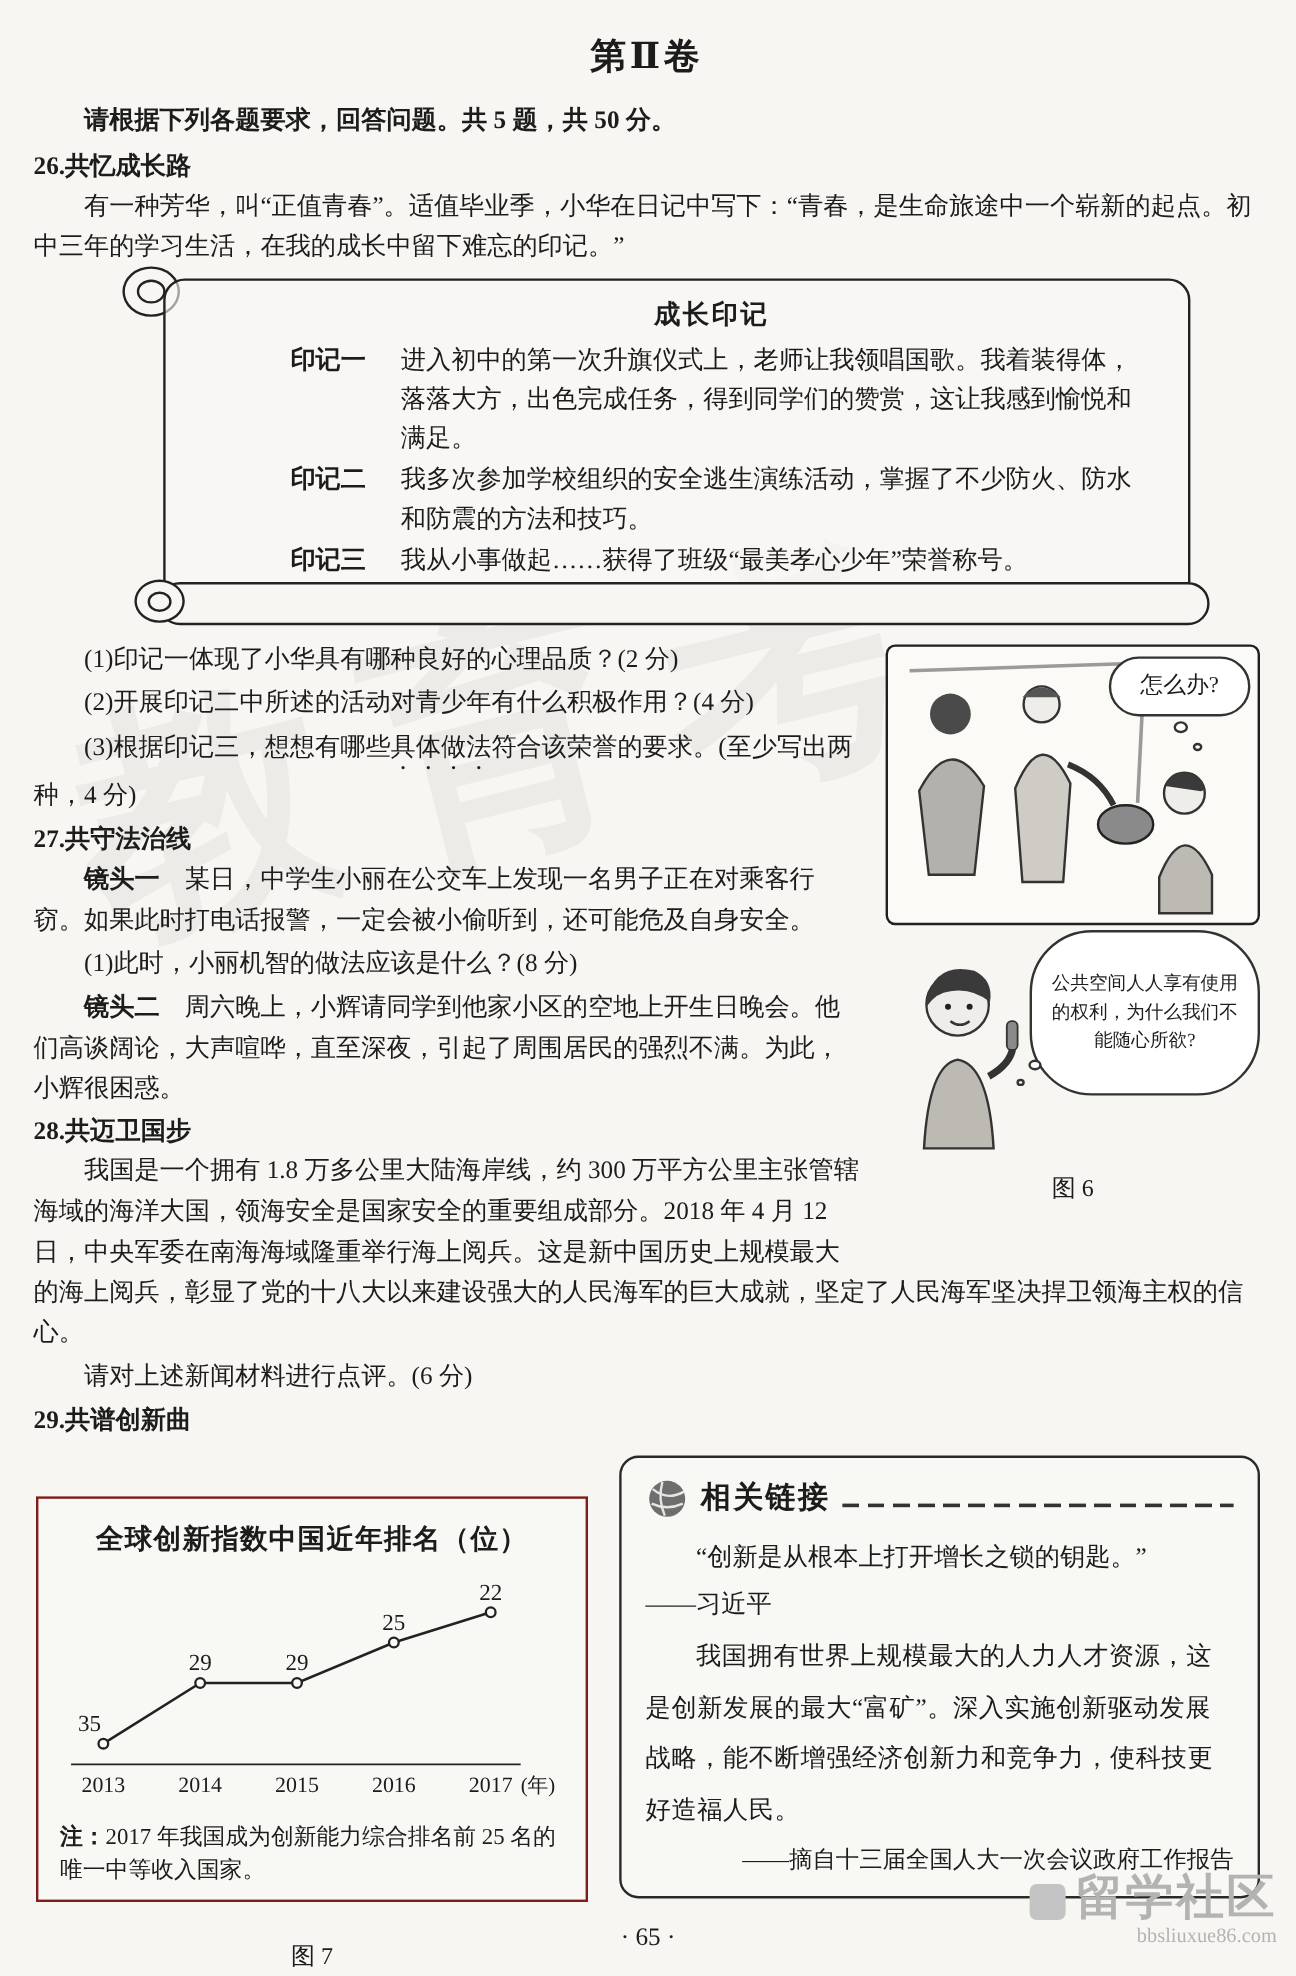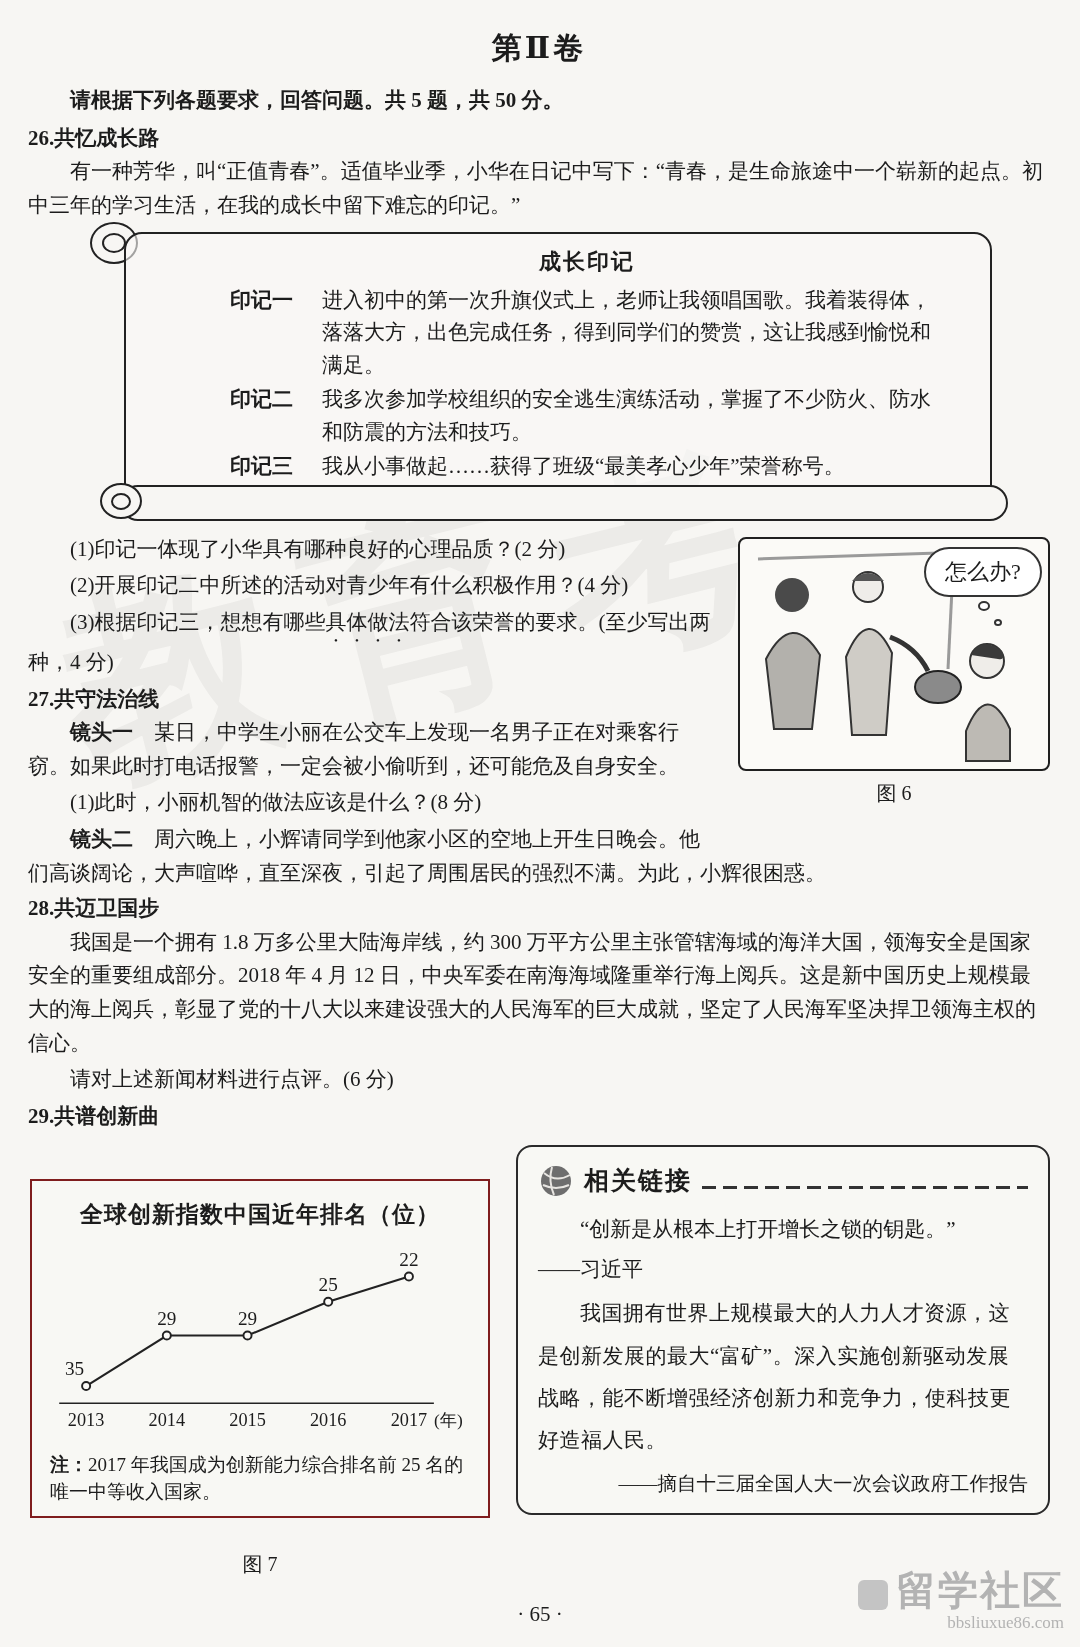--- a/index.html
+++ b/index.html
@@ -12,42 +12,42 @@
     overflow:hidden;
   }
   .page { padding:24px 30px 0 28px; font-size:21px; line-height:1.6; position:relative; z-index:2; }
   .b { font-weight:bold; }
   .indent { text-indent:2em; }
   .page-title { text-align:center; font-size:30px; font-weight:bold; letter-spacing:3px; margin-bottom:12px; }
   .instructions { font-weight:bold; text-indent:2em; margin-bottom:4px; }
   .q-heading { font-weight:bold; margin-top:2px; }
 
   
-  .scroll-wrap { position:relative; margin:10px 58px 30px 48px;padding-left:48px; }
+  .scroll-wrap { position:relative; margin:10px 58px 30px 60px;padding-left:48px; }
   .scroll-main { border:2.5px solid #222; border-radius:18px; padding:10px 46px 16px 104px; position:relative; background:rgba(250,249,246,.6); }
   .curl { position:absolute; border:2.5px solid #222; background:#f7f6f3; border-radius:50%; }
   .curl-top { left:14px; top:-10px; width:48px; height:42px; }
   .curl-top::after { content:""; position:absolute; left:10px; top:9px; width:20px; height:16px; border:2px solid #222; border-radius:50%; }
   .scroll-bottom { position:absolute; left:44px; right:-16px; bottom:-18px; height:36px; border:2.5px solid #222; border-radius:18px; background:#f7f6f3; }
   .curl-bottom { left:24px; bottom:-16px; width:42px; height:36px; z-index:3; }
   .curl-bottom::after { content:""; position:absolute; left:9px; top:8px; width:16px; height:13px; border:2px solid #222; border-radius:50%; }
   .scroll-title { text-align:center; font-weight:bold; font-size:22px; margin-bottom:4px; letter-spacing:2px; }
   .scroll-item { display:flex; margin:2px 0; line-height:1.55; }
   .imprint-label { font-weight:bold; flex:0 0 92px; }
   .imprint-text { flex:1; }
 
   .subq { text-indent:2em; margin:3px 0; }
   .emph { -webkit-text-emphasis:filled dot #1c1c1c; text-emphasis:filled dot #1c1c1c; -webkit-text-emphasis-position:under left; text-emphasis-position:under left; }
 
   
   .right-figs { float:right; width:312px; margin:4px 0 10px 18px; position:relative; z-index:2; }
   .fig5-box { position:relative; height:234px; border:2.5px solid #1f1f1f; border-radius:8px; background:#fbfaf7; overflow:hidden; }
   .fig-caption { text-align:center; font-size:20px; margin:6px 0 10px; }
   .thought { position:absolute; border:2px solid #333; background:#fff; display:flex; align-items:center; justify-content:center; text-align:center; }
-  .t5 { top:8px; right:6px; width:118px; height:50px; border-radius:28px; font-size:22px; }
+  .t5 { top:8px; right:6px; width:118px; height:50px; border-radius:28px; font-size:19px; }
   .tdot { position:absolute; border:2px solid #333; border-radius:50%; background:#fff; }
   .fig6-box { position:relative; height:198px; }
   .boy-svg { position:absolute; left:2px; bottom:4px; }
   .t6 { top:4px; right:0; width:192px; height:138px; border-radius:52px; font-size:15.5px; line-height:1.55; padding:8px 14px; }
 
   
   .q29-row { clear:both; display:flex; align-items:flex-start; gap:26px; margin:12px 0 0 2px; }
   .chart-col { width:460px; }
   .chart-box { border:2px solid #7f1d1d; padding:16px 8px 10px; margin-top:34px; background:rgba(250,249,246,.5); }
   .chart-title { font-size:23px; font-weight:bold; text-align:center; letter-spacing:1px; margin-bottom:4px; }
@@ -57,21 +57,21 @@
   .related-header { display:flex; align-items:center; gap:10px; margin-bottom:8px; }
   .related-title { font-size:25px; font-weight:bold; letter-spacing:2px; }
   .dash-line { flex:1; height:3px; margin-top:12px;
     background:repeating-linear-gradient(90deg,#333 0 14px, transparent 14px 21px); }
   .related-quote { text-indent:2em; line-height:1.95; }
   .related-quote-src { padding-right:2.2em; line-height:1.9; }
   .related-body { text-indent:2em; line-height:2.02; letter-spacing:.5px; margin-top:2px; }
   .related-src { text-align:right; font-size:19.5px; margin-top:6px; }
 
   .page-number { position:absolute; bottom:20px; left:0; width:100%; text-align:center; font-size:21px; z-index:2; }
-  .site-mark { position:absolute; right:16px; bottom:14px; text-align:right; color:#b3b3b3; z-index:3; }
+  .site-mark { position:absolute; right:16px; bottom:24px; text-align:right; color:#b3b3b3; z-index:3; }
   .site-name { font-size:40px; font-weight:bold; letter-spacing:2px; line-height:1.1; }
   .site-url { font-size:17px; }
   .site-logo { display:inline-block; width:30px; height:30px; background:#c4c4c4; border-radius:6px; margin-right:8px; vertical-align:middle; }
   .center-wm { position:absolute; top:470px; left:60px; font-size:210px; color:rgba(40,40,40,.05);
     transform:rotate(-14deg); letter-spacing:40px; white-space:nowrap; z-index:1; font-weight:bold; }
   svg text { font-family:"Liberation Serif","DejaVu Serif",serif; fill:#1c1c1c; }
 </style>
 </head>
 <body>
 
@@ -120,20 +120,35 @@
         <ellipse cx="198" cy="148" rx="23" ry="16" fill="#8a8a8a" stroke="#222" stroke-width="2"></ellipse>
         <circle cx="247" cy="122" r="17" fill="#efede9" stroke="#333" stroke-width="2"></circle>
         <path d="M231 116 Q241 96 262 112 Q266 122 258 120 Z" fill="#3a3a3a"></path>
         <path d="M226 192 Q247 140 270 190 L270 222 L226 222 Z" fill="#bdbab4" stroke="#333" stroke-width="2"></path>
       </svg>
       <div class="thought t5">怎么办?</div>
       <div class="tdot" style="top:62px; right:58px; width:12px; height:10px;"></div>
       <div class="tdot" style="top:80px; right:46px; width:8px; height:7px;"></div>
     </div>
 
+    <div class="fig6-box">
+      <svg class="boy-svg" width="112" height="172" viewBox="0 0 112 172">
+        <circle cx="58" cy="44" r="26" fill="#efede9" stroke="#333" stroke-width="2"></circle>
+        <path d="M32 40 Q40 8 72 16 Q88 24 85 42 Q70 30 52 33 Q40 34 32 46 Z" fill="#3a3a3a"></path>
+        <circle cx="50" cy="46" r="2.5" fill="#222"></circle>
+        <circle cx="68" cy="46" r="2.5" fill="#222"></circle>
+        <path d="M52 58 Q60 64 68 58" stroke="#333" stroke-width="2" fill="none"></path>
+        <path d="M30 164 Q34 94 58 90 Q84 94 88 164 Z" fill="#bdbab4" stroke="#333" stroke-width="2"></path>
+        <path d="M84 104 Q102 94 104 80" stroke="#333" stroke-width="6" fill="none"></path>
+        <rect x="99" y="58" width="9" height="24" rx="4" fill="#8a8a8a" stroke="#333" stroke-width="1.5"></rect>
+      </svg>
+      <div class="thought t6">公共空间人人享有使用的权利，为什么我们不能随心所欲?</div>
+      <div class="tdot" style="top:112px; right:182px; width:11px; height:9px;"></div>
+      <div class="tdot" style="top:128px; right:196px; width:7px; height:6px;"></div>
+    </div>
     <div class="fig-caption">图 6</div>
   </div>
 
   <div class="subq">(1)印记一体现了小华具有哪种良好的心理品质？(2 分)</div>
   <div class="subq">(2)开展印记二中所述的活动对青少年有什么积极作用？(4 分)</div>
   <div class="subq"><span>(3)根据印记三，想想有哪些</span><span class="emph">具体做法</span><span>符合该荣誉的要求。(至少写出两种，4 分)</span></div>
 
   <div class="q-heading">27.共守法治线</div>
   <div class="indent"><span class="b">镜头一</span><span>　某日，中学生小丽在公交车上发现一名男子正在对乘客行窃。如果此时打电话报警，一定会被小偷听到，还可能危及自身安全。</span></div>
   <div class="subq">(1)此时，小丽机智的做法应该是什么？(8 分)</div>

